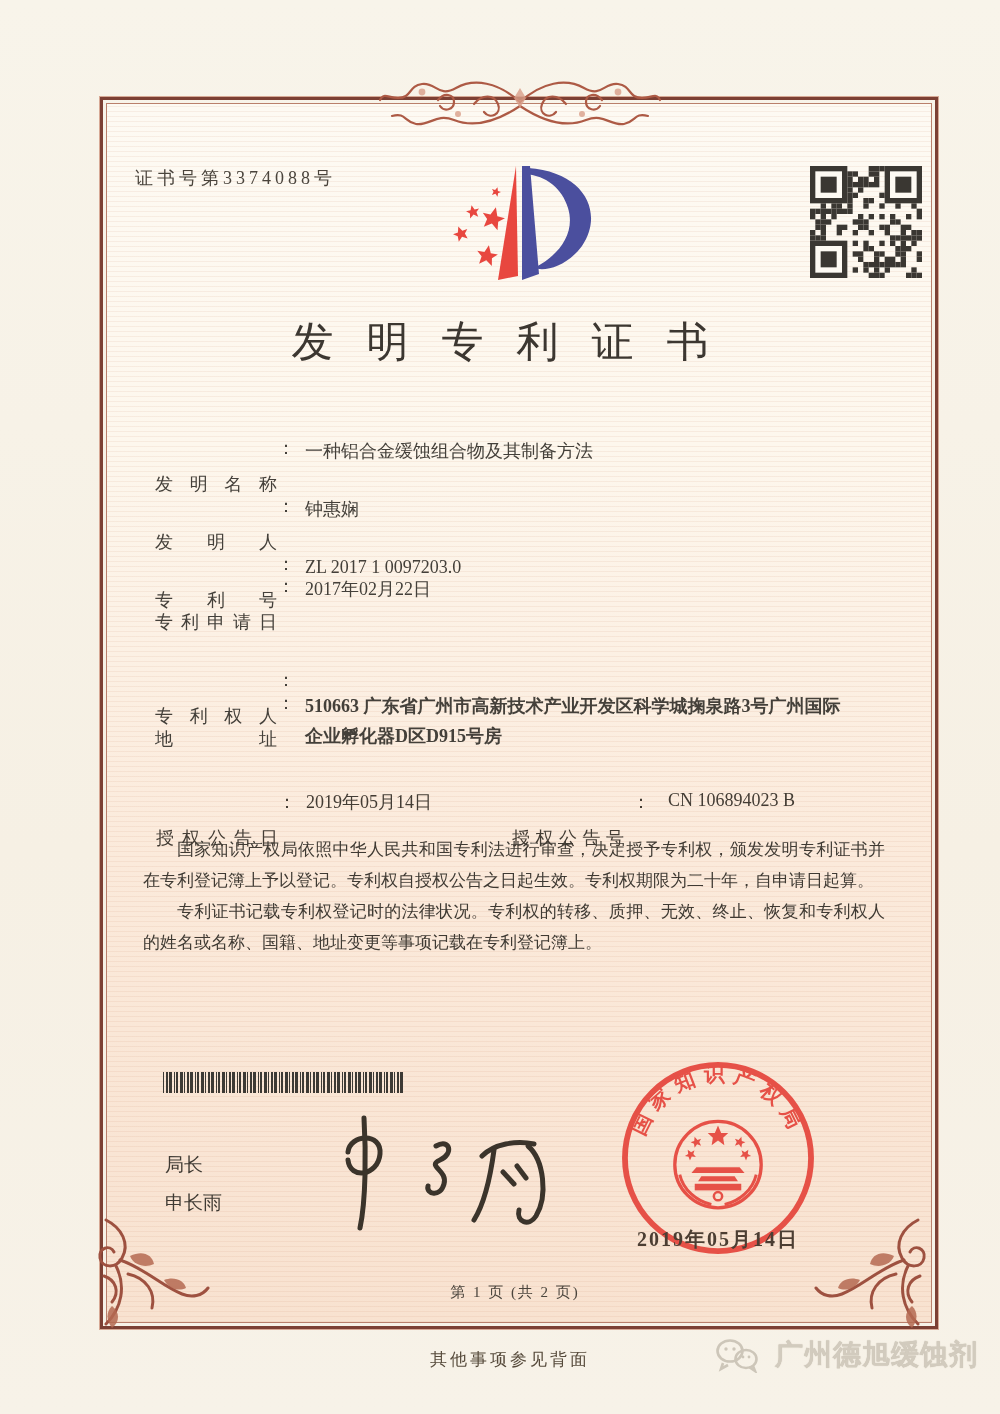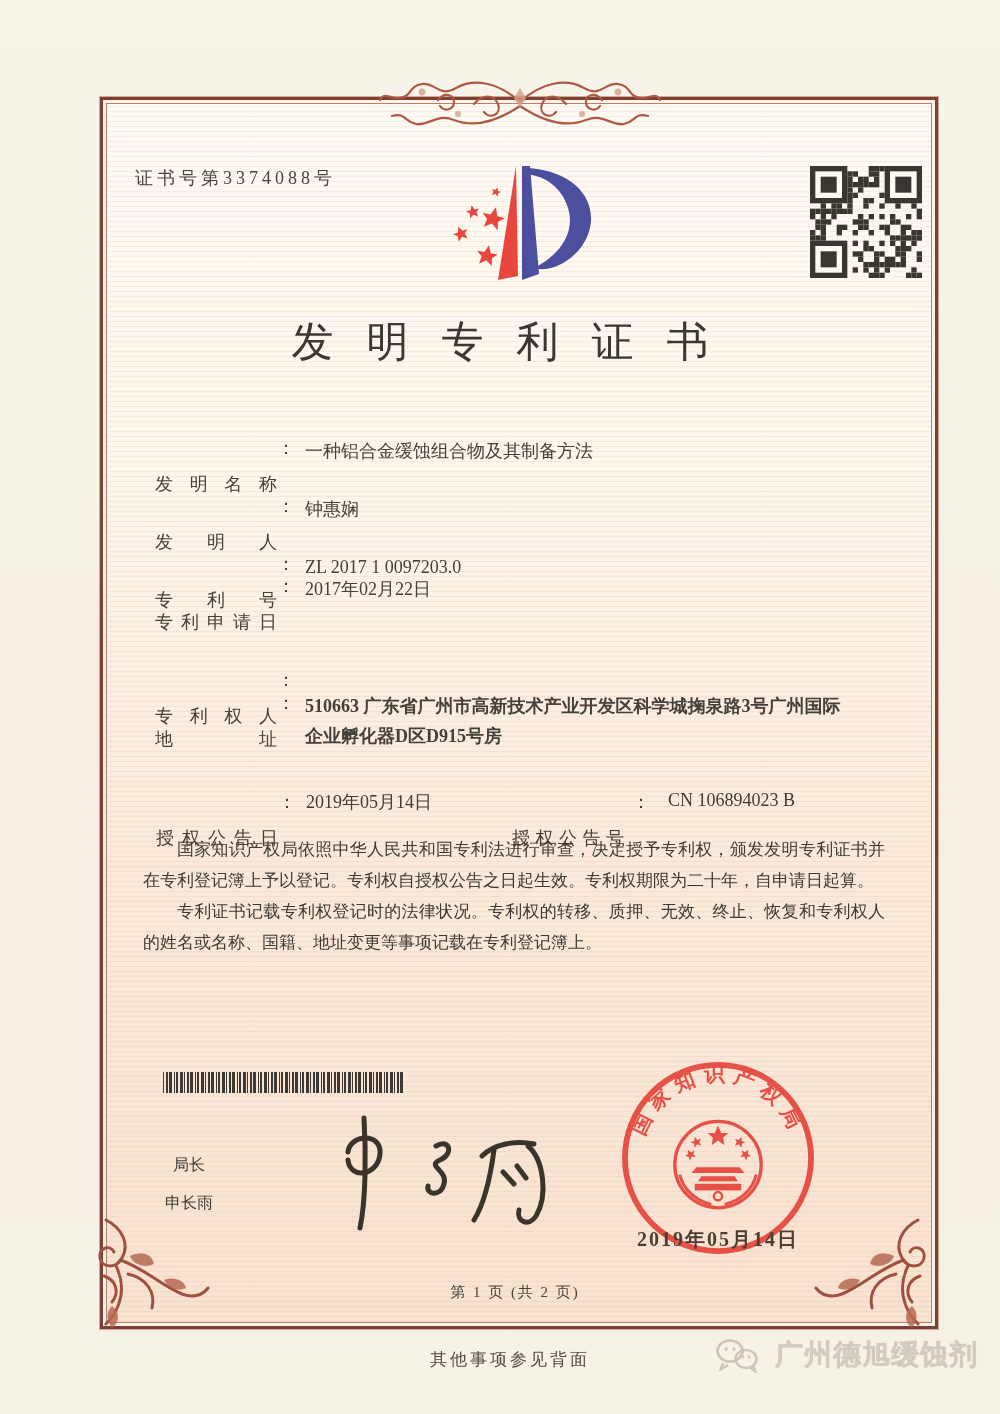--- a/index.html
+++ b/index.html
@@ -24,21 +24,21 @@
   .cert-no{left:135px; top:166px; font-size:18px; letter-spacing:4px; color:#4a443c;}
   .title{left:0; top:314px; width:1000px; text-align:center; font-size:42px; font-weight:normal;
          letter-spacing:33px; text-indent:33px; color:#3c3731;}
   .field{left:155px; font-size:18px; display:flex; align-items:flex-start; color:#44403a;}
   .flabel{display:inline-block; width:122px; text-align:justify; text-align-last:justify; white-space:nowrap;margin-top:36px;}
   .fcolon{display:inline-block; margin-right:10px;}
   .fvalue{display:inline-block; max-width:560px; line-height:30px;}
   .grant-pair{position:absolute; top:0; display:flex; font-size:18px; white-space:nowrap;}
   .paras{left:143px; top:834px; width:742px; font-size:17px; line-height:31px; text-align:justify; color:#3f3a33;}
   .paras p{margin:0; text-indent:2em;}
-  .juzhang{left:165px; top:1146px; font-size:16px; line-height:38px; color:#3f3a33;text-align:center;}
+  .juzhang{left:165px; top:1146px; font-size:19px; line-height:38px; color:#3f3a33;}
   .seal-date{left:612px; top:1226px; width:212px; text-align:center; font-size:20px;
              letter-spacing:2px; color:#4c3e33; font-weight:bold;}
   .page-num{left:0; top:1283px; width:1030px; text-align:center; font-size:15px; color:#4a443c; letter-spacing:2px;}
   .footer-note{left:0; top:1348px; width:1020px; text-align:center; font-size:17px; color:#564a3b; letter-spacing:3px;}
   .watermark{right:22px; top:1336px; display:flex; align-items:center; gap:16px;
              color:#d2cbbe; font-size:28px; font-weight:bold; letter-spacing:1px;
              text-shadow:0 0 1px #bdb5a6;}
   .wm-text{white-space:nowrap;}
   svg{display:block;}
 </style>

